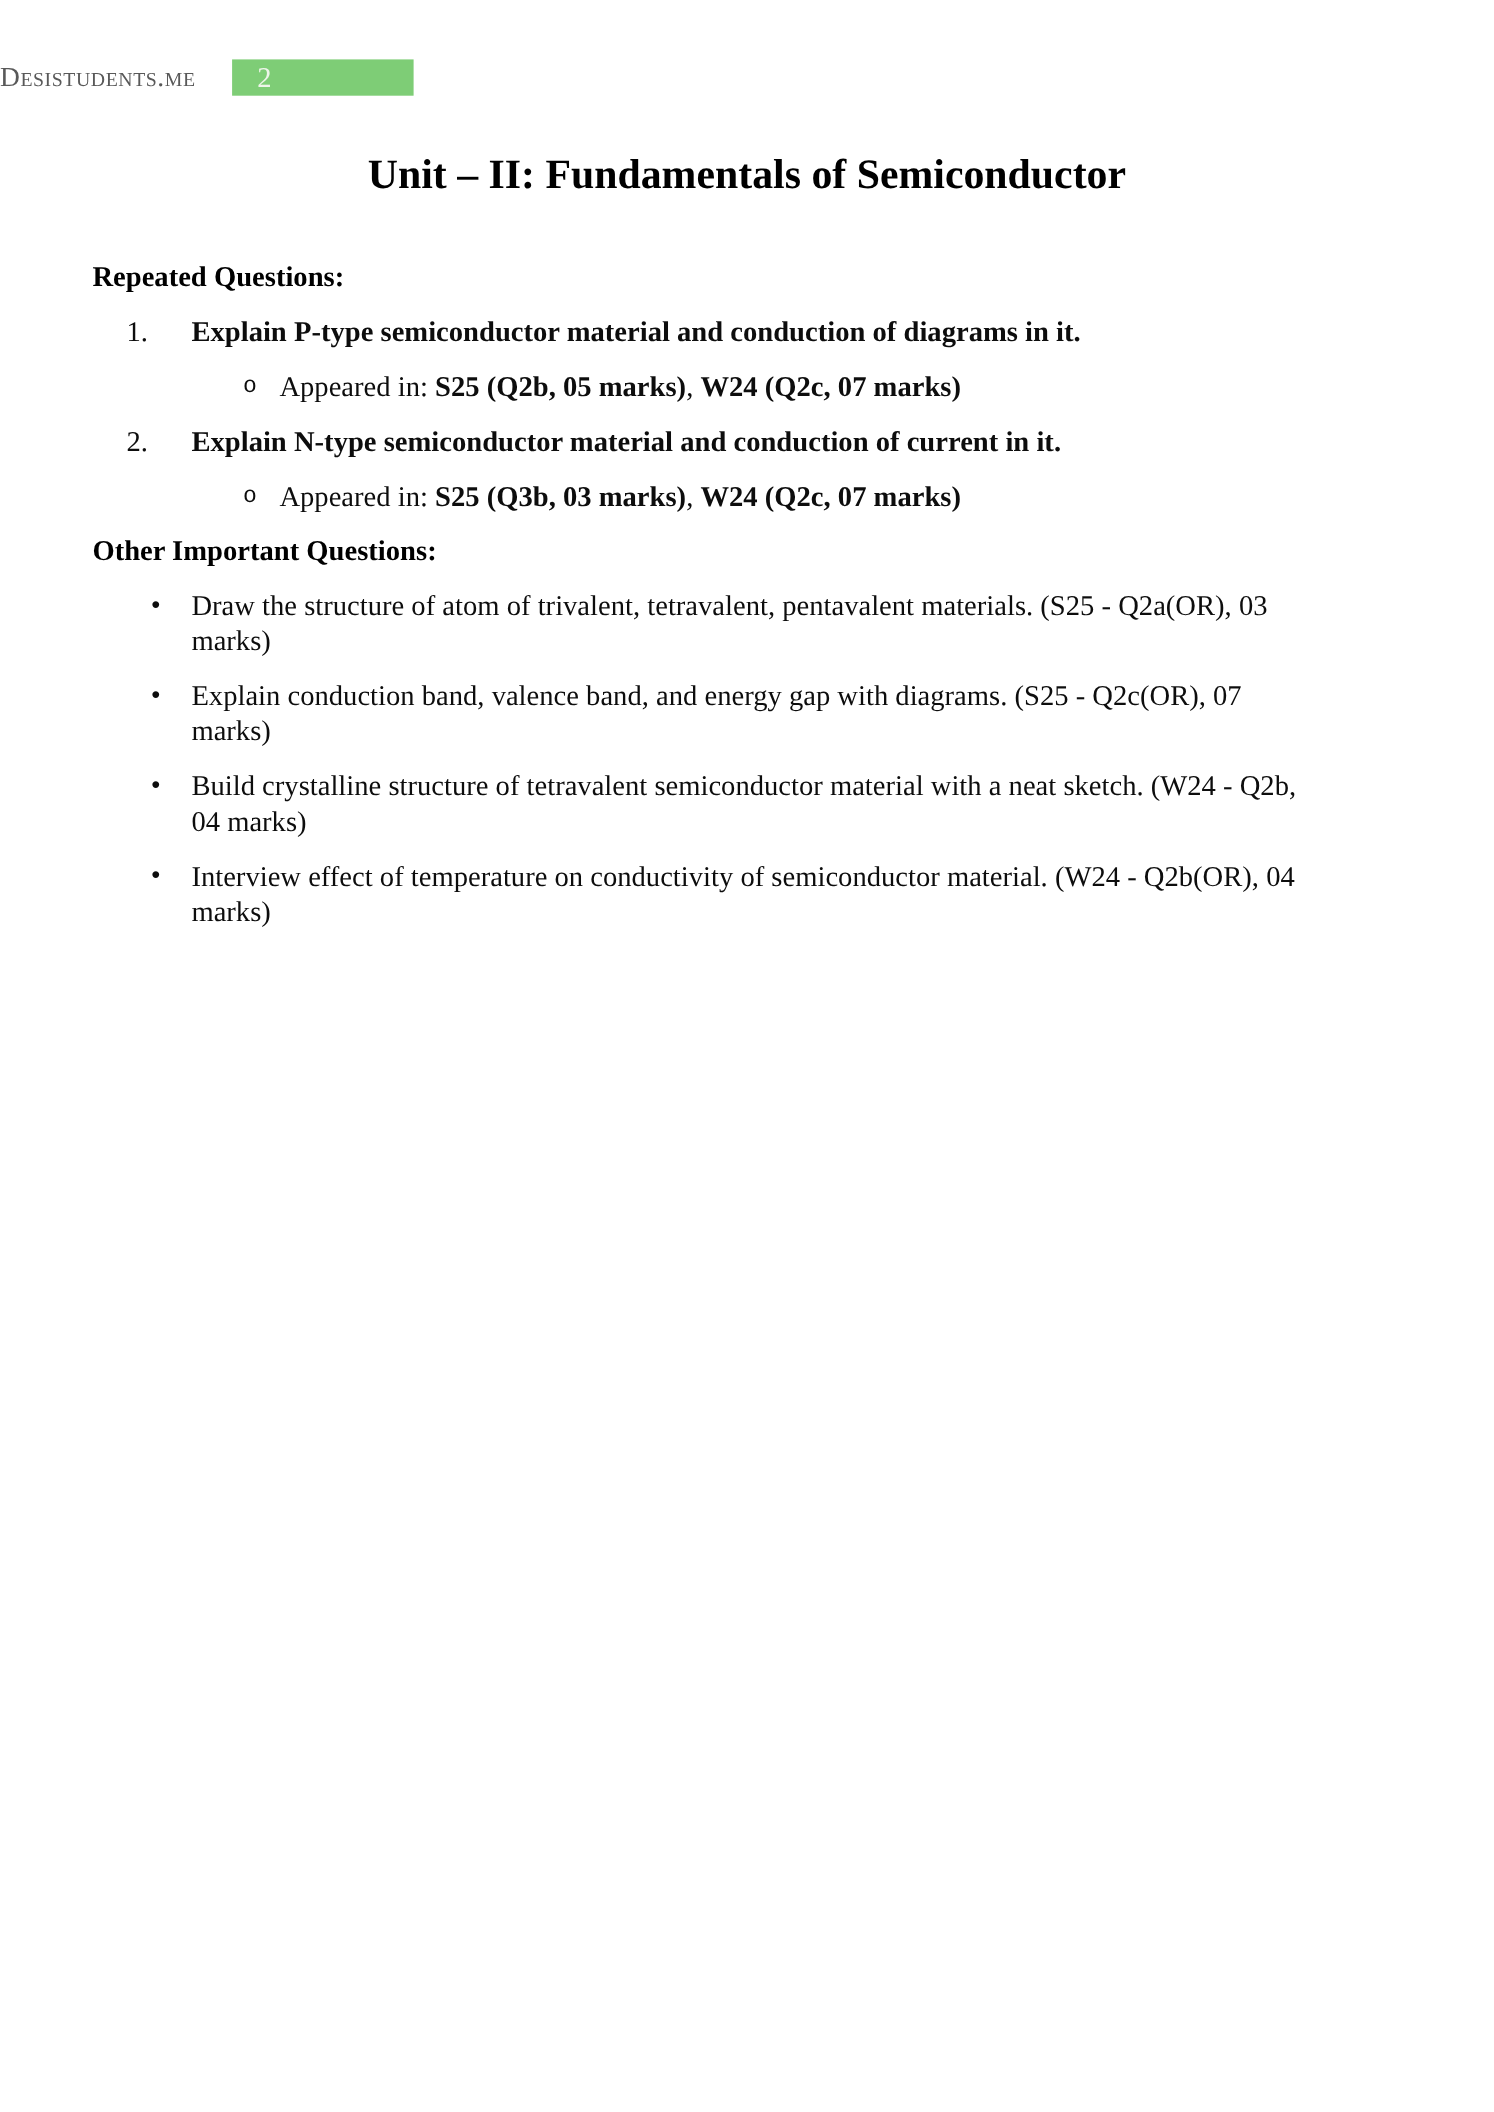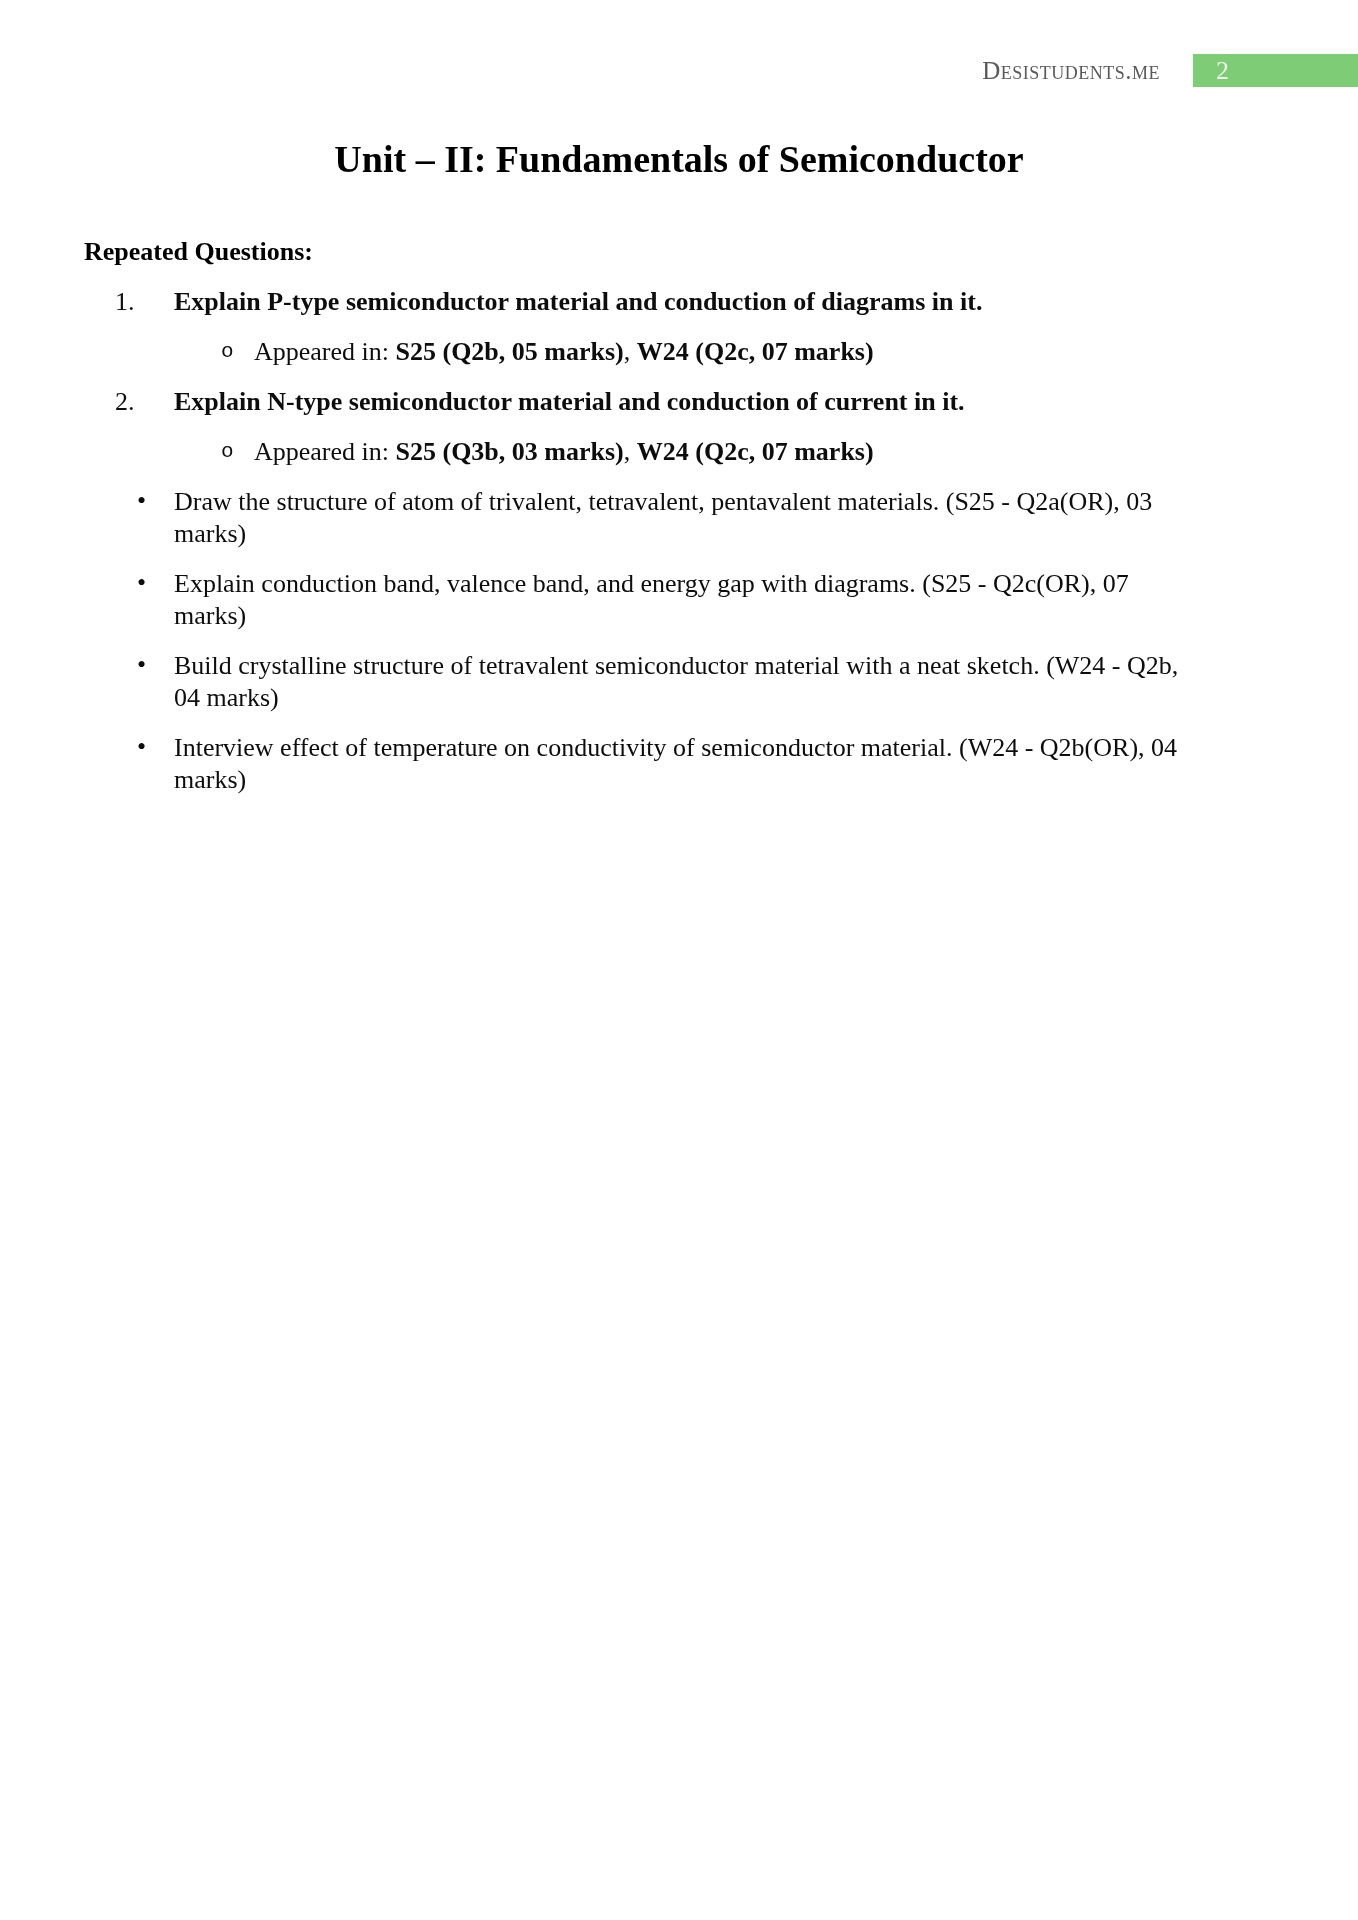--- a/index.html
+++ b/index.html
@@ -13,21 +13,20 @@
     margin: 0 auto;
     background: #ffffff;
     overflow: hidden;
   }
 
   
   .header {
     margin-top: 54px;
     height: 33px;
     display: flex;
-    justify-content: flex-end;
     align-items: center;
   }
   .site-name {
     font-variant: small-caps;
     font-size: 25px;
     letter-spacing: 0.5px;
     color: #595959;
     margin-right: 33px;
     line-height: 33px;
   }
@@ -131,20 +130,21 @@
 
     <div class="row q-row">
       <span class="num">2.</span>
       <span class="q-text">Explain N-type semiconductor material and conduction of current in it.</span>
     </div>
     <div class="row sub-row">
       <span class="sub-marker">o</span>
       <span><span>Appeared in: </span><b>S25 (Q3b, 03 marks)</b><span>, </span><b>W24 (Q2c, 07 marks)</b></span>
     </div>
 
+    <h2 class="section-heading second">Other Important Questions:</h2>
 
     <div class="row b-row">
       <span class="b-marker">•</span>
       <span>Draw the structure of atom of trivalent, tetravalent, pentavalent materials. (S25 - Q2a(OR), 03 marks)</span>
     </div>
     <div class="row b-row">
       <span class="b-marker">•</span>
       <span>Explain conduction band, valence band, and energy gap with diagrams. (S25 - Q2c(OR), 07 marks)</span>
     </div>
     <div class="row b-row">

